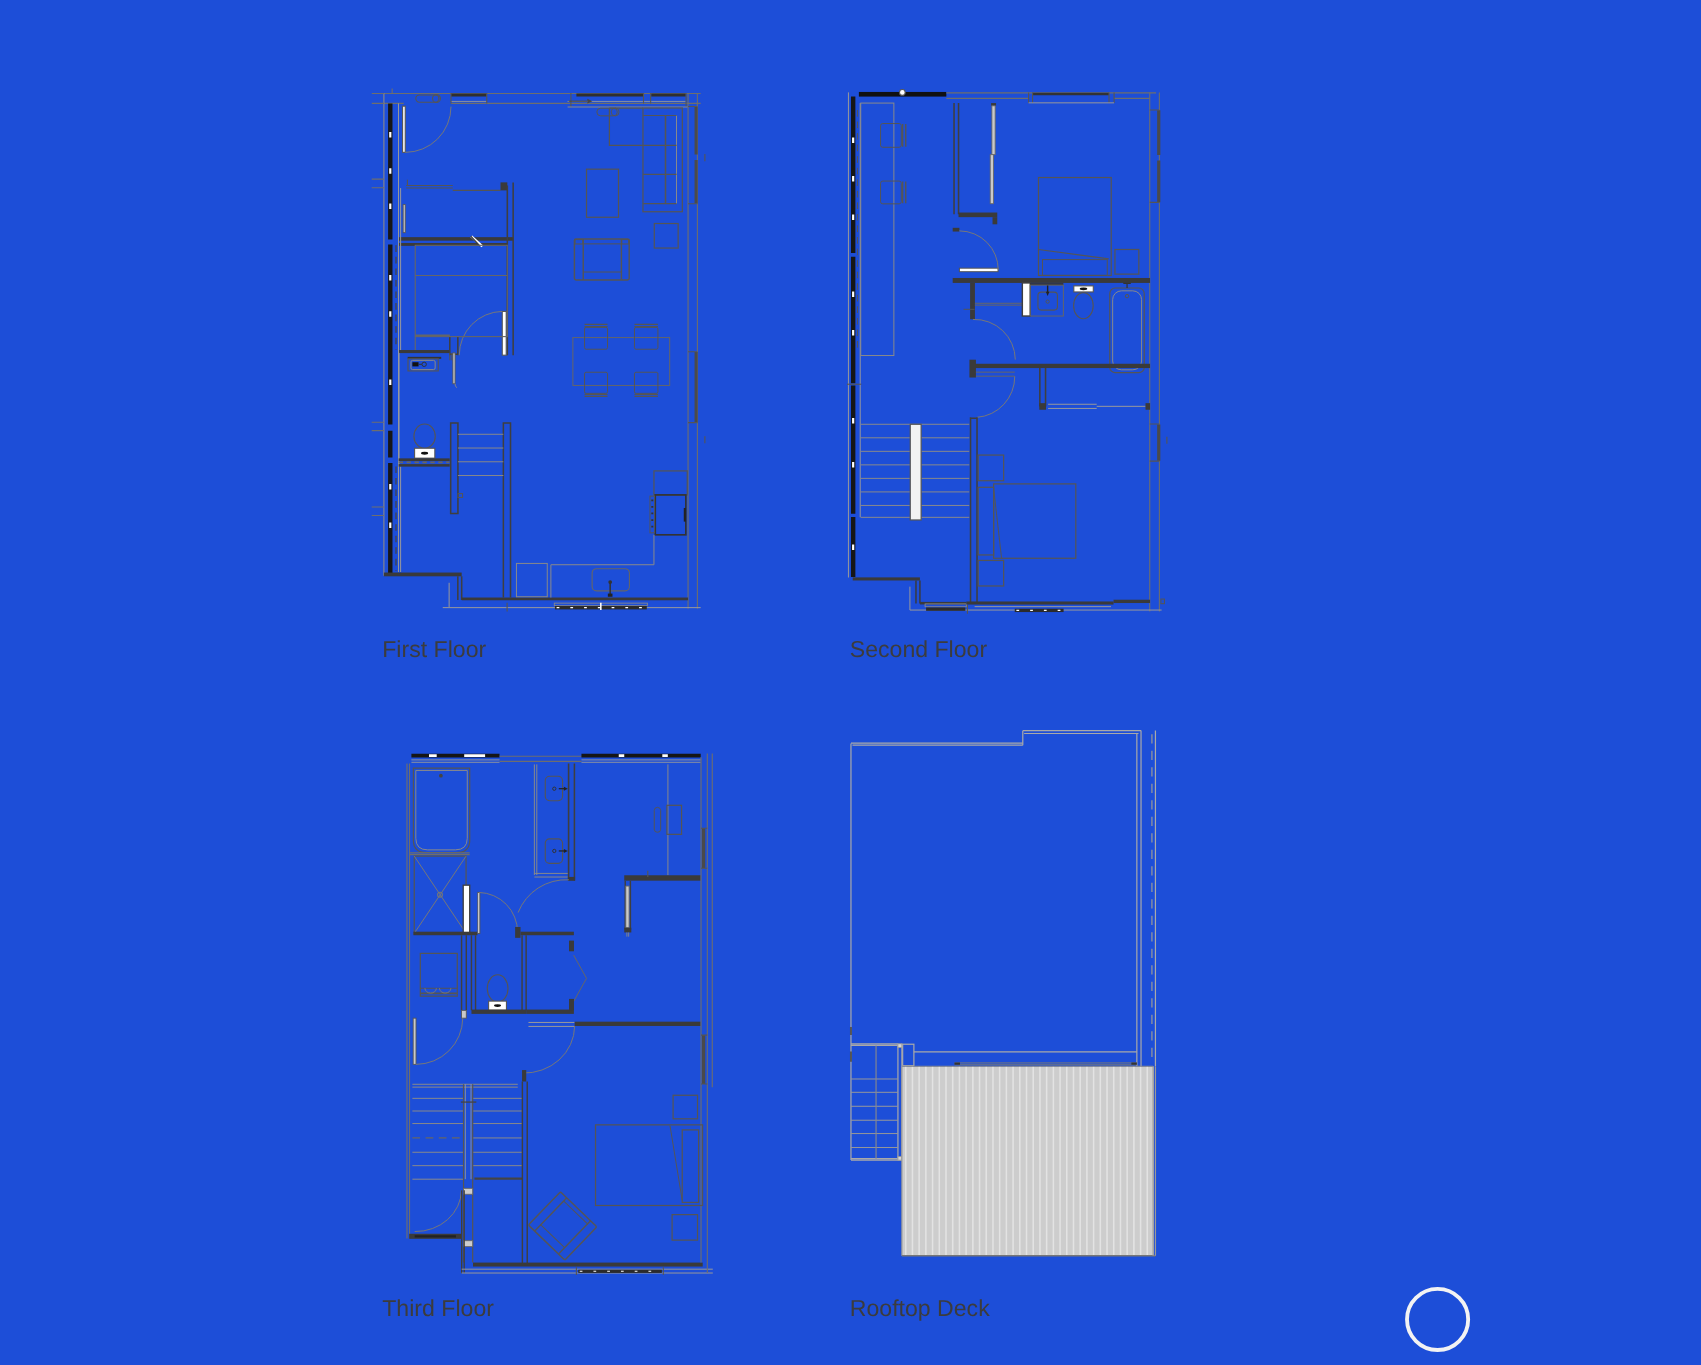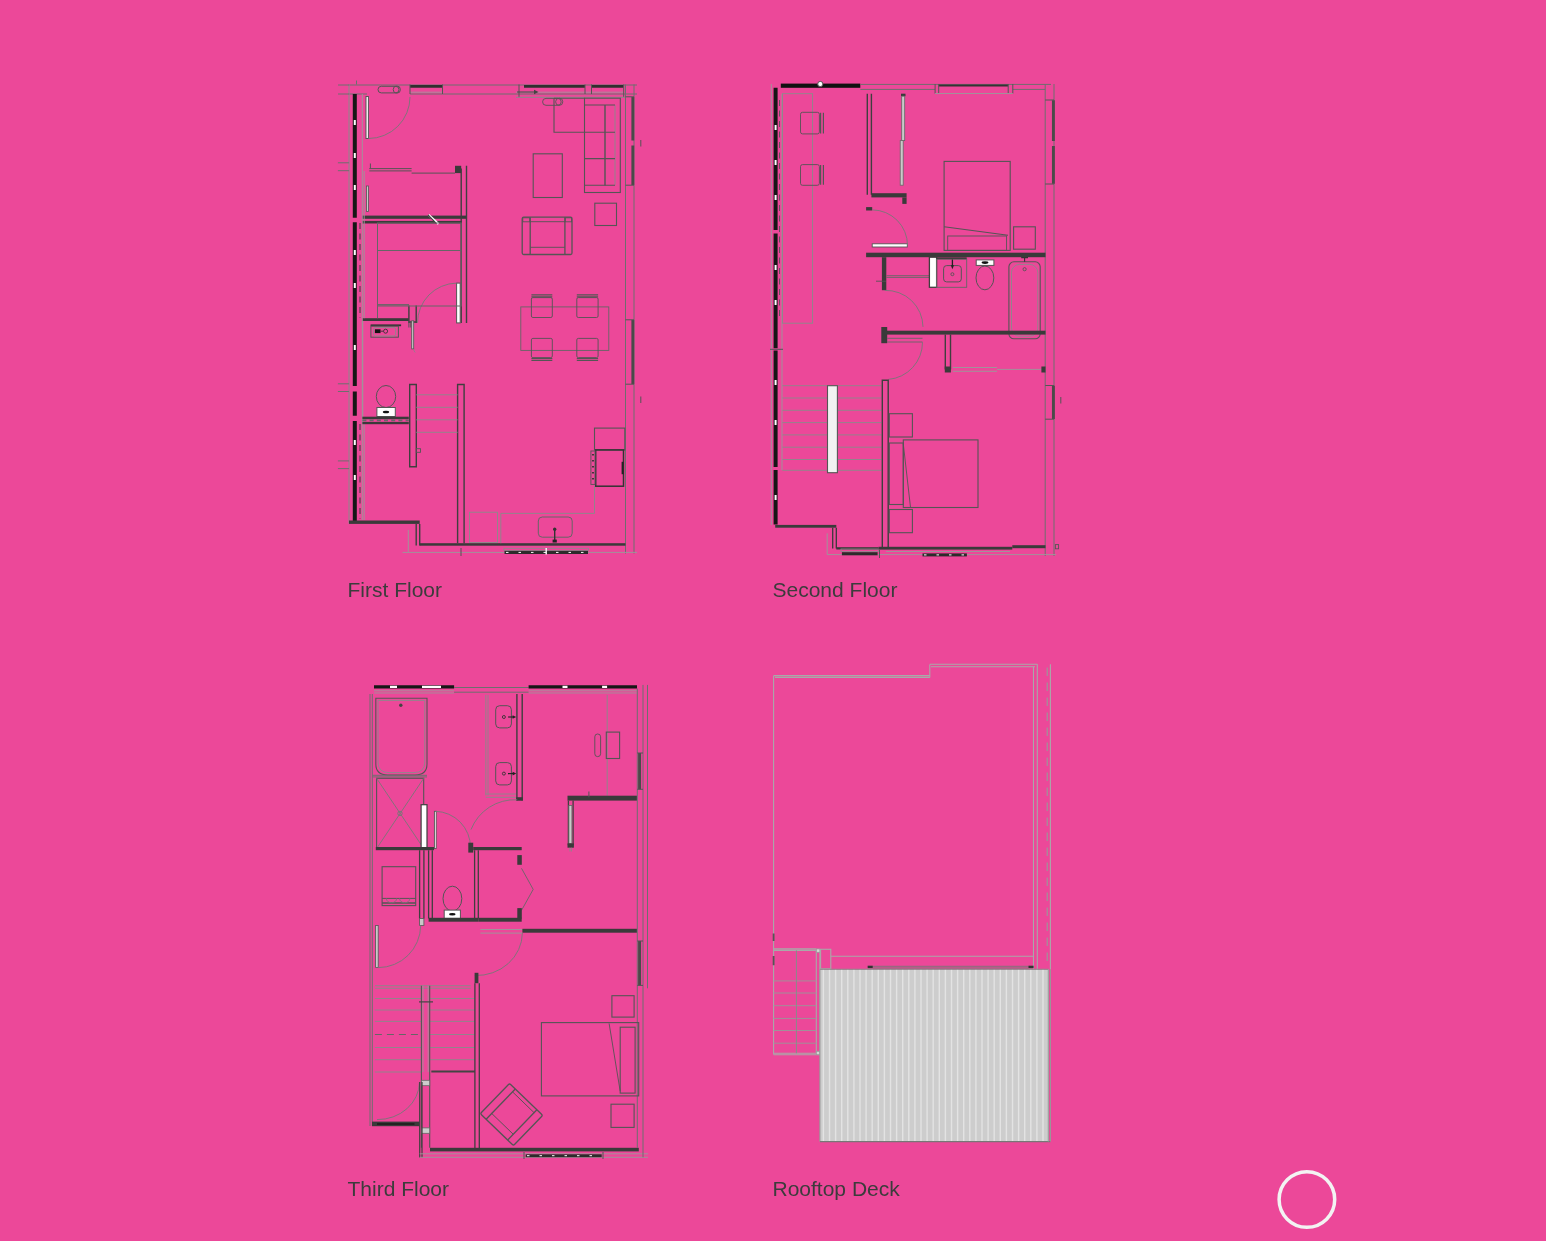--- a/index.html
+++ b/index.html
@@ -1,16 +1,16 @@
 <!DOCTYPE html>
 <html><head>
 <meta charset="utf-8">
 <style>
   html,body{margin:0;padding:0;background:#ffffff;}
-  .page{width:1546px;height:1241px;position:relative;background:#ec4899;overflow:hidden;}
+  .page{width:1546px;height:1241px;position:relative;background:#1d4ed8;overflow:hidden;}
   text{font-family:"Liberation Sans",sans-serif;fill:#3c3c3c;font-size:21px;}
 </style>
 </head>
 <body>
 <div class="page">
 <svg width="1546" height="1241" viewBox="0 0 1546 1241" xmlns="http://www.w3.org/2000/svg" fill="none" stroke-linecap="butt">
 
 <g stroke="#6e6e6e" stroke-width="1">
 
 <g>

